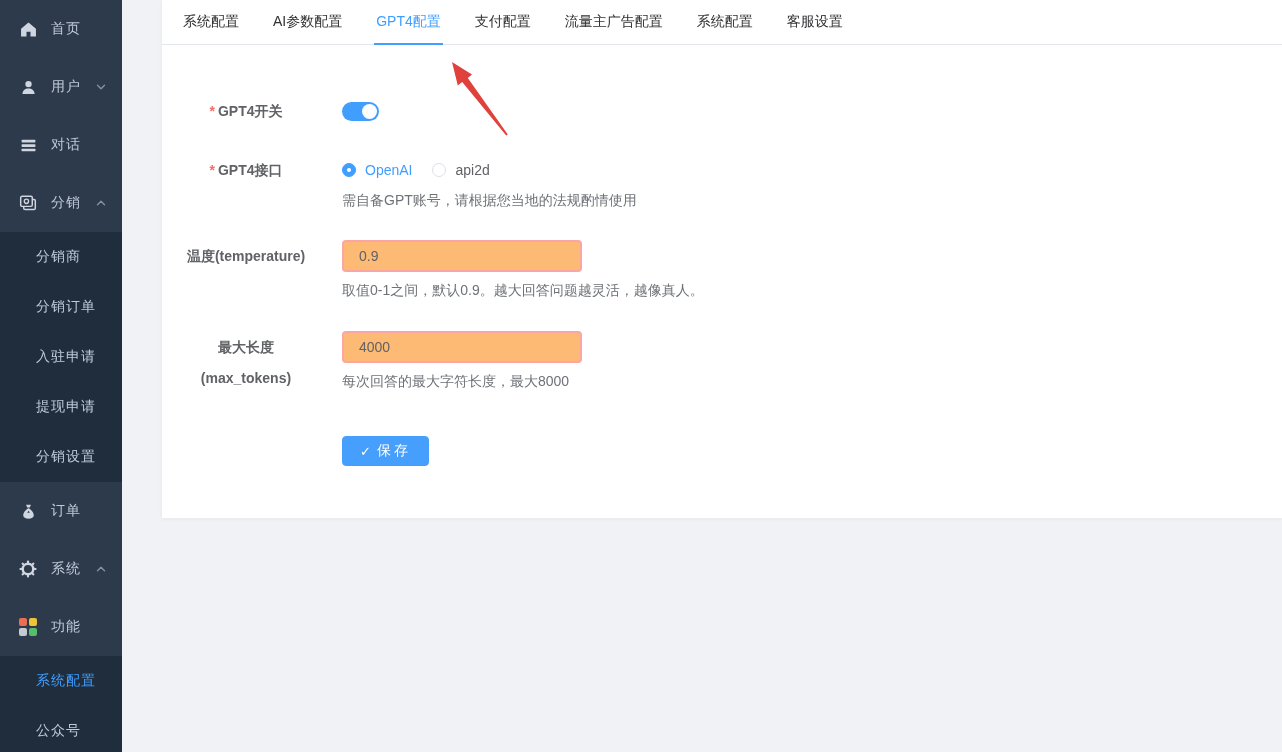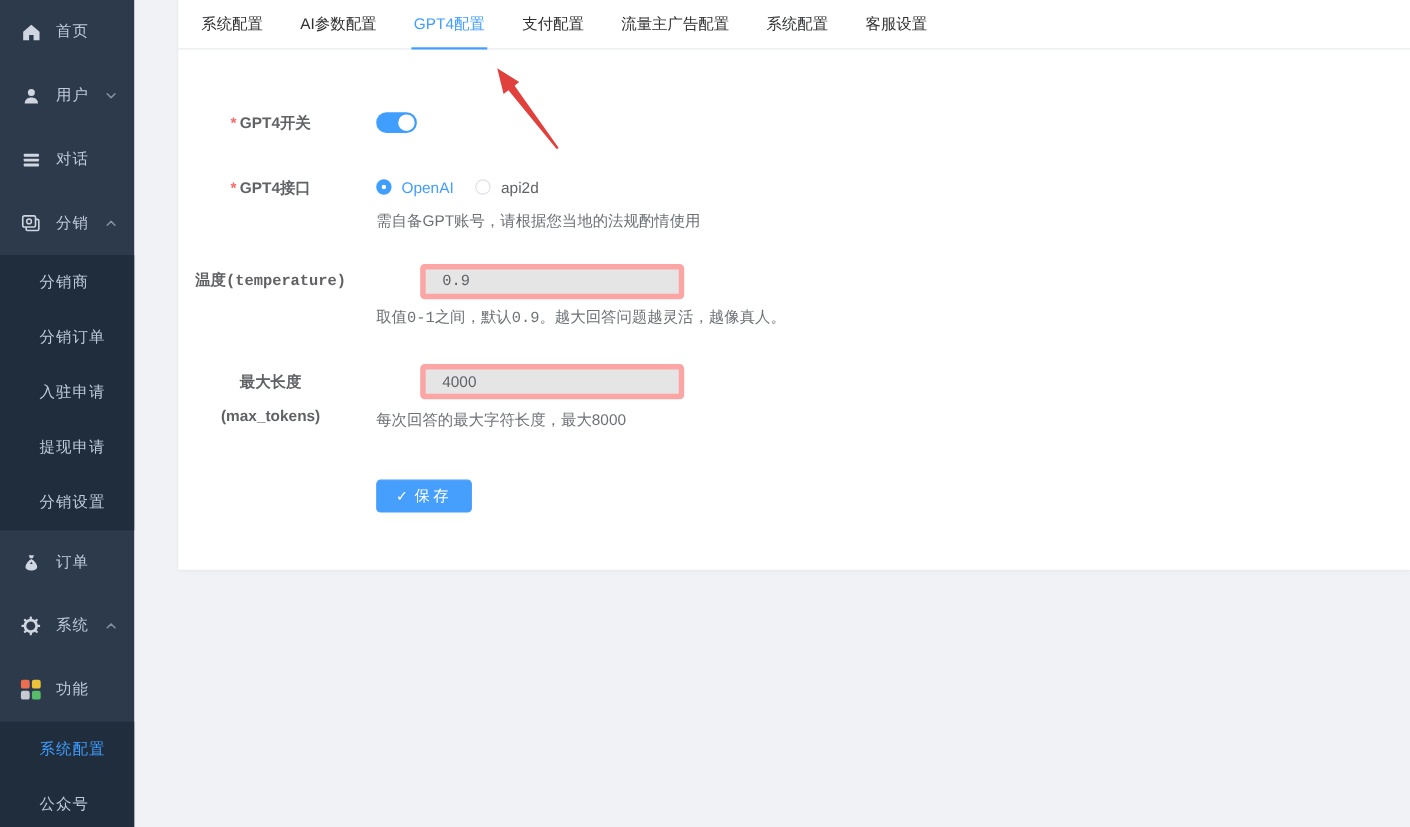--- a/index.html
+++ b/index.html
@@ -43,25 +43,25 @@
 
   .row-api .flabel { line-height:40px; }
   .radio-line { height:40px; display:flex; align-items:center; }
   .radio { display:flex; align-items:center; cursor:pointer; margin-right:20px; }
   .radio-dot { width:14px; height:14px; border-radius:50%; border:1px solid #dcdfe6; background:#fff; position:relative; flex:none; }
   .radio.selected .radio-dot { background:#409EFF; border-color:#409EFF; }
   .radio.selected .radio-dot::after { content:""; position:absolute; left:4px; top:4px; width:4px; height:4px; border-radius:50%; background:#fff; }
   .radio-label { margin-left:9px; color:#606266; }
   .radio.selected .radio-label { color:#409EFF; }
 
-  .row-temp { margin-top:30px;font-family:Liberation Mono, monospace; }
+  .row-temp { margin-top:30px; }
   .row-temp .flabel, .row-max .flabel-line1 { line-height:32px; }
   .row-max { margin-top:31px; }
   .flabel-line2 { line-height:18px; margin-top:6px; font-weight:700; color:#606266; }
-  .text-input { width:240px; height:32px; border:5px solid #fca5a5; border-radius:4px; padding:0 15px; color:#606266; font-size:14px; outline:none; font-family:inherit; background:#e5e5e5; display:block;margin-left:40px; }
+  .text-input { width:240px; height:32px; border:2px solid #fca5a5; border-radius:4px; padding:0 15px; color:#606266; font-size:14px; outline:none; font-family:inherit; background:#fdba74; display:block; }
   .input-tip { margin-top:8px; }
 
   .row-save { margin-top:45px; }
   .save-btn { margin-left:180px; display:inline-flex; align-items:center; height:30px; padding:0 17px; background:#469ffc; border:1px solid #469ffc; border-radius:4px; color:#fff; font-size:14px; cursor:pointer; font-family:inherit; }
   .save-check { margin-right:6px; font-size:13px; }
   .save-label { letter-spacing:3px; }
 
   
   .toggle { width:37px; height:19px; border-radius:10px; background:#409EFF; position:relative; cursor:pointer; }
   .toggle-knob { position:absolute; right:2px; top:2px; width:15px; height:15px; border-radius:50%; background:#fff; }

